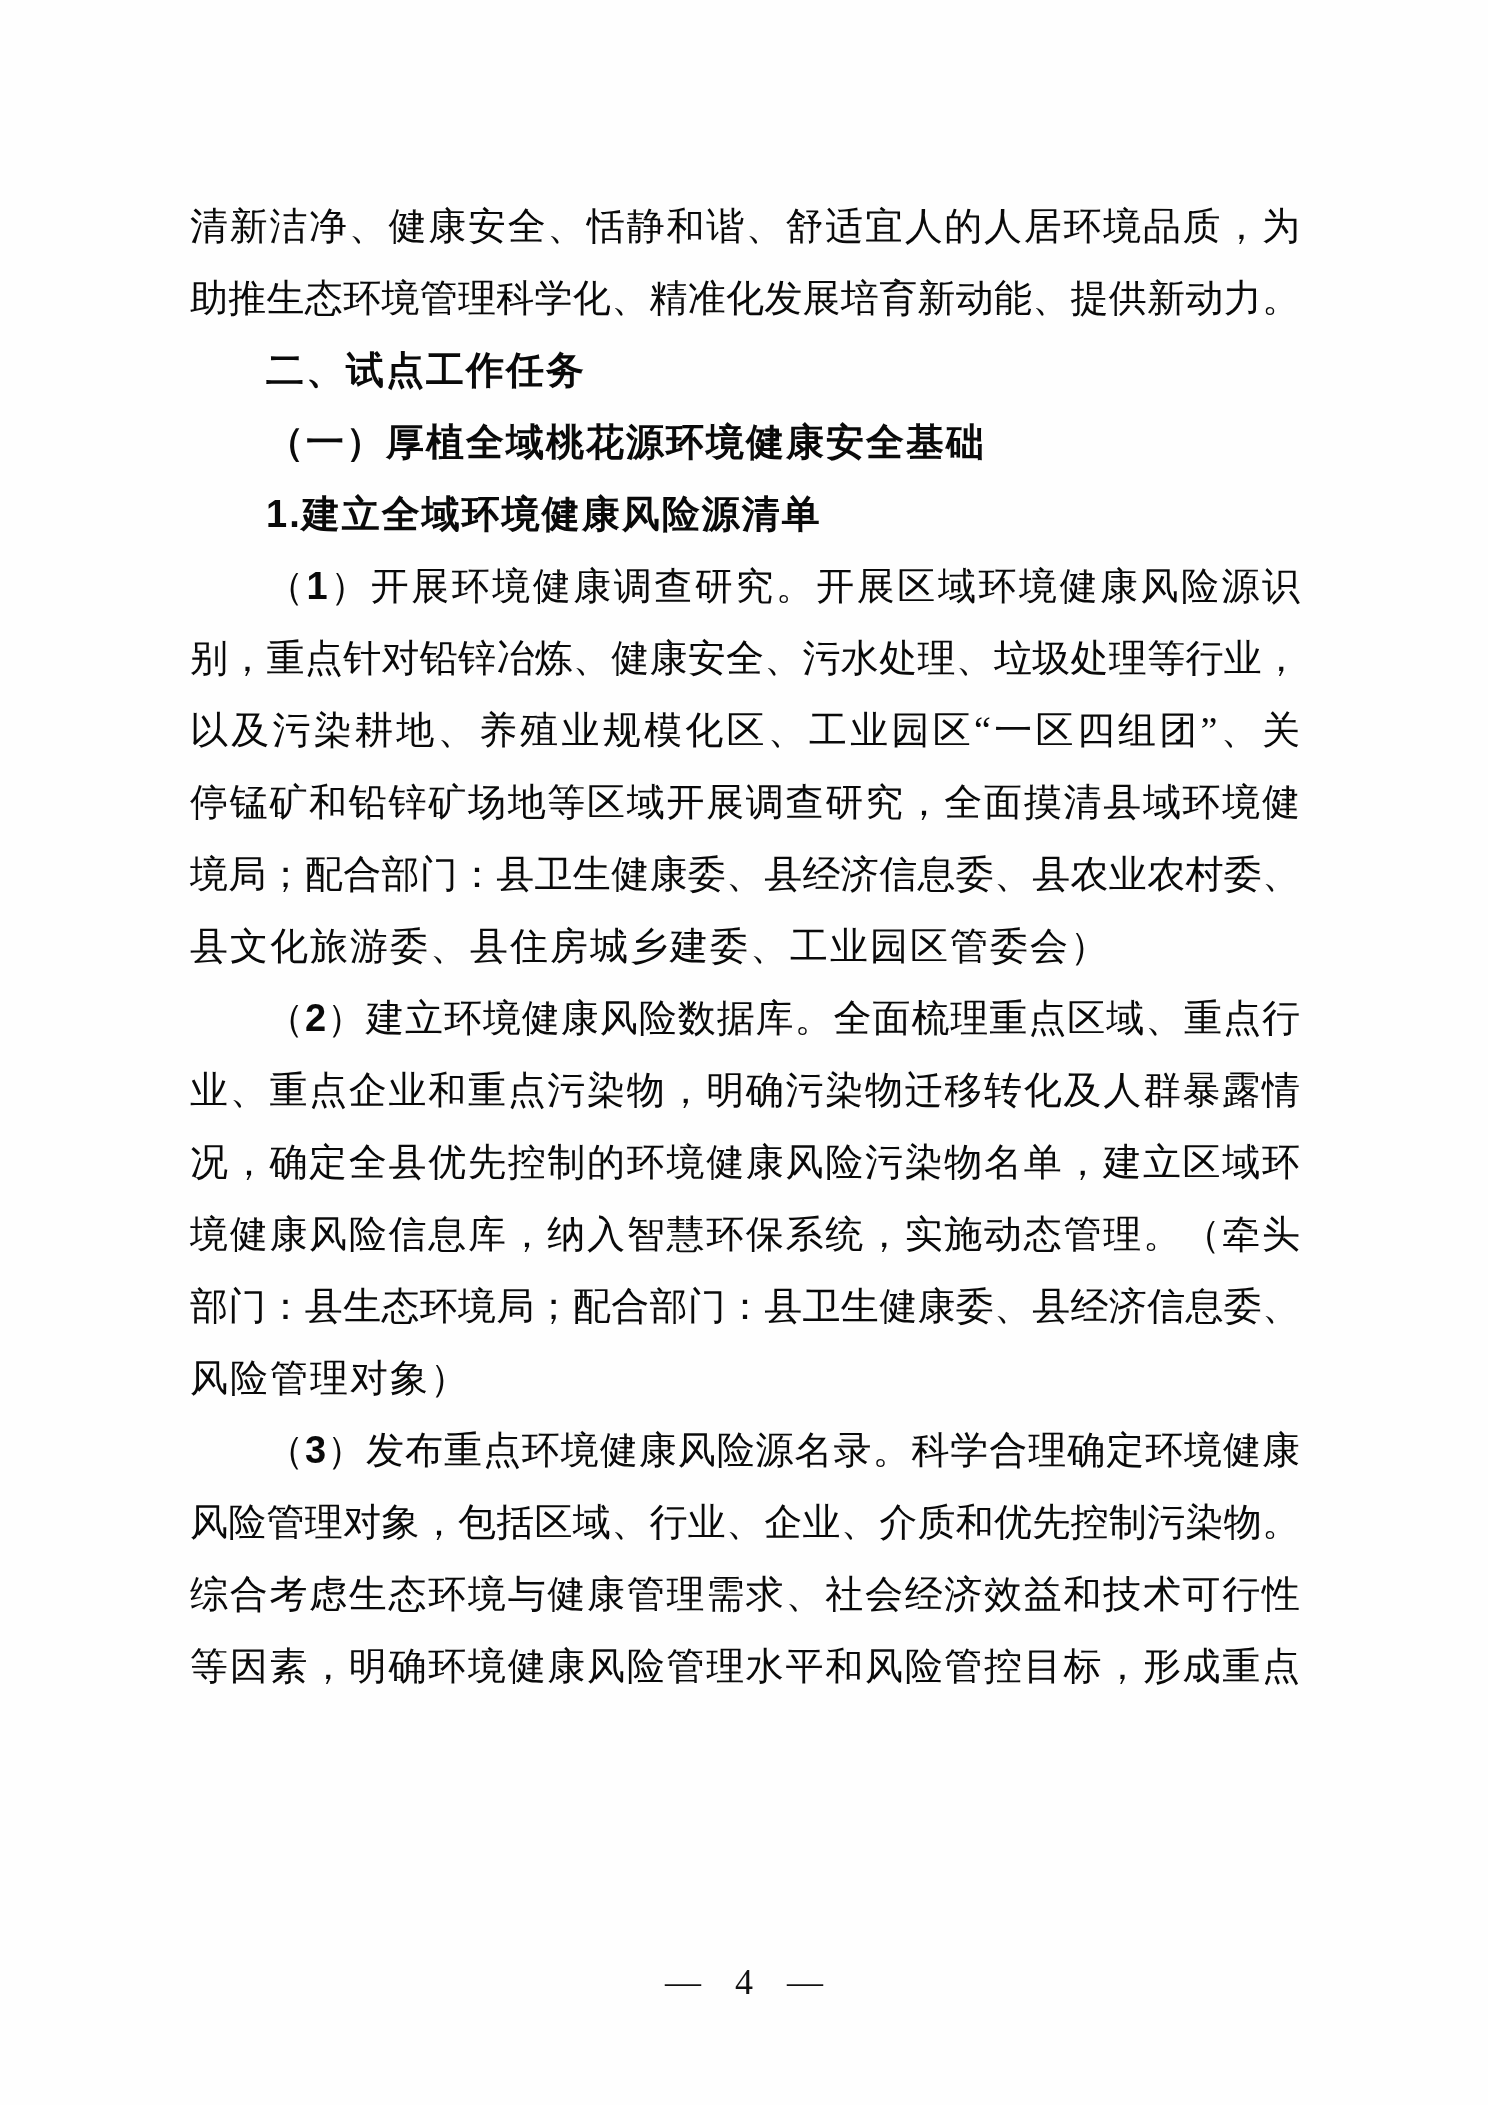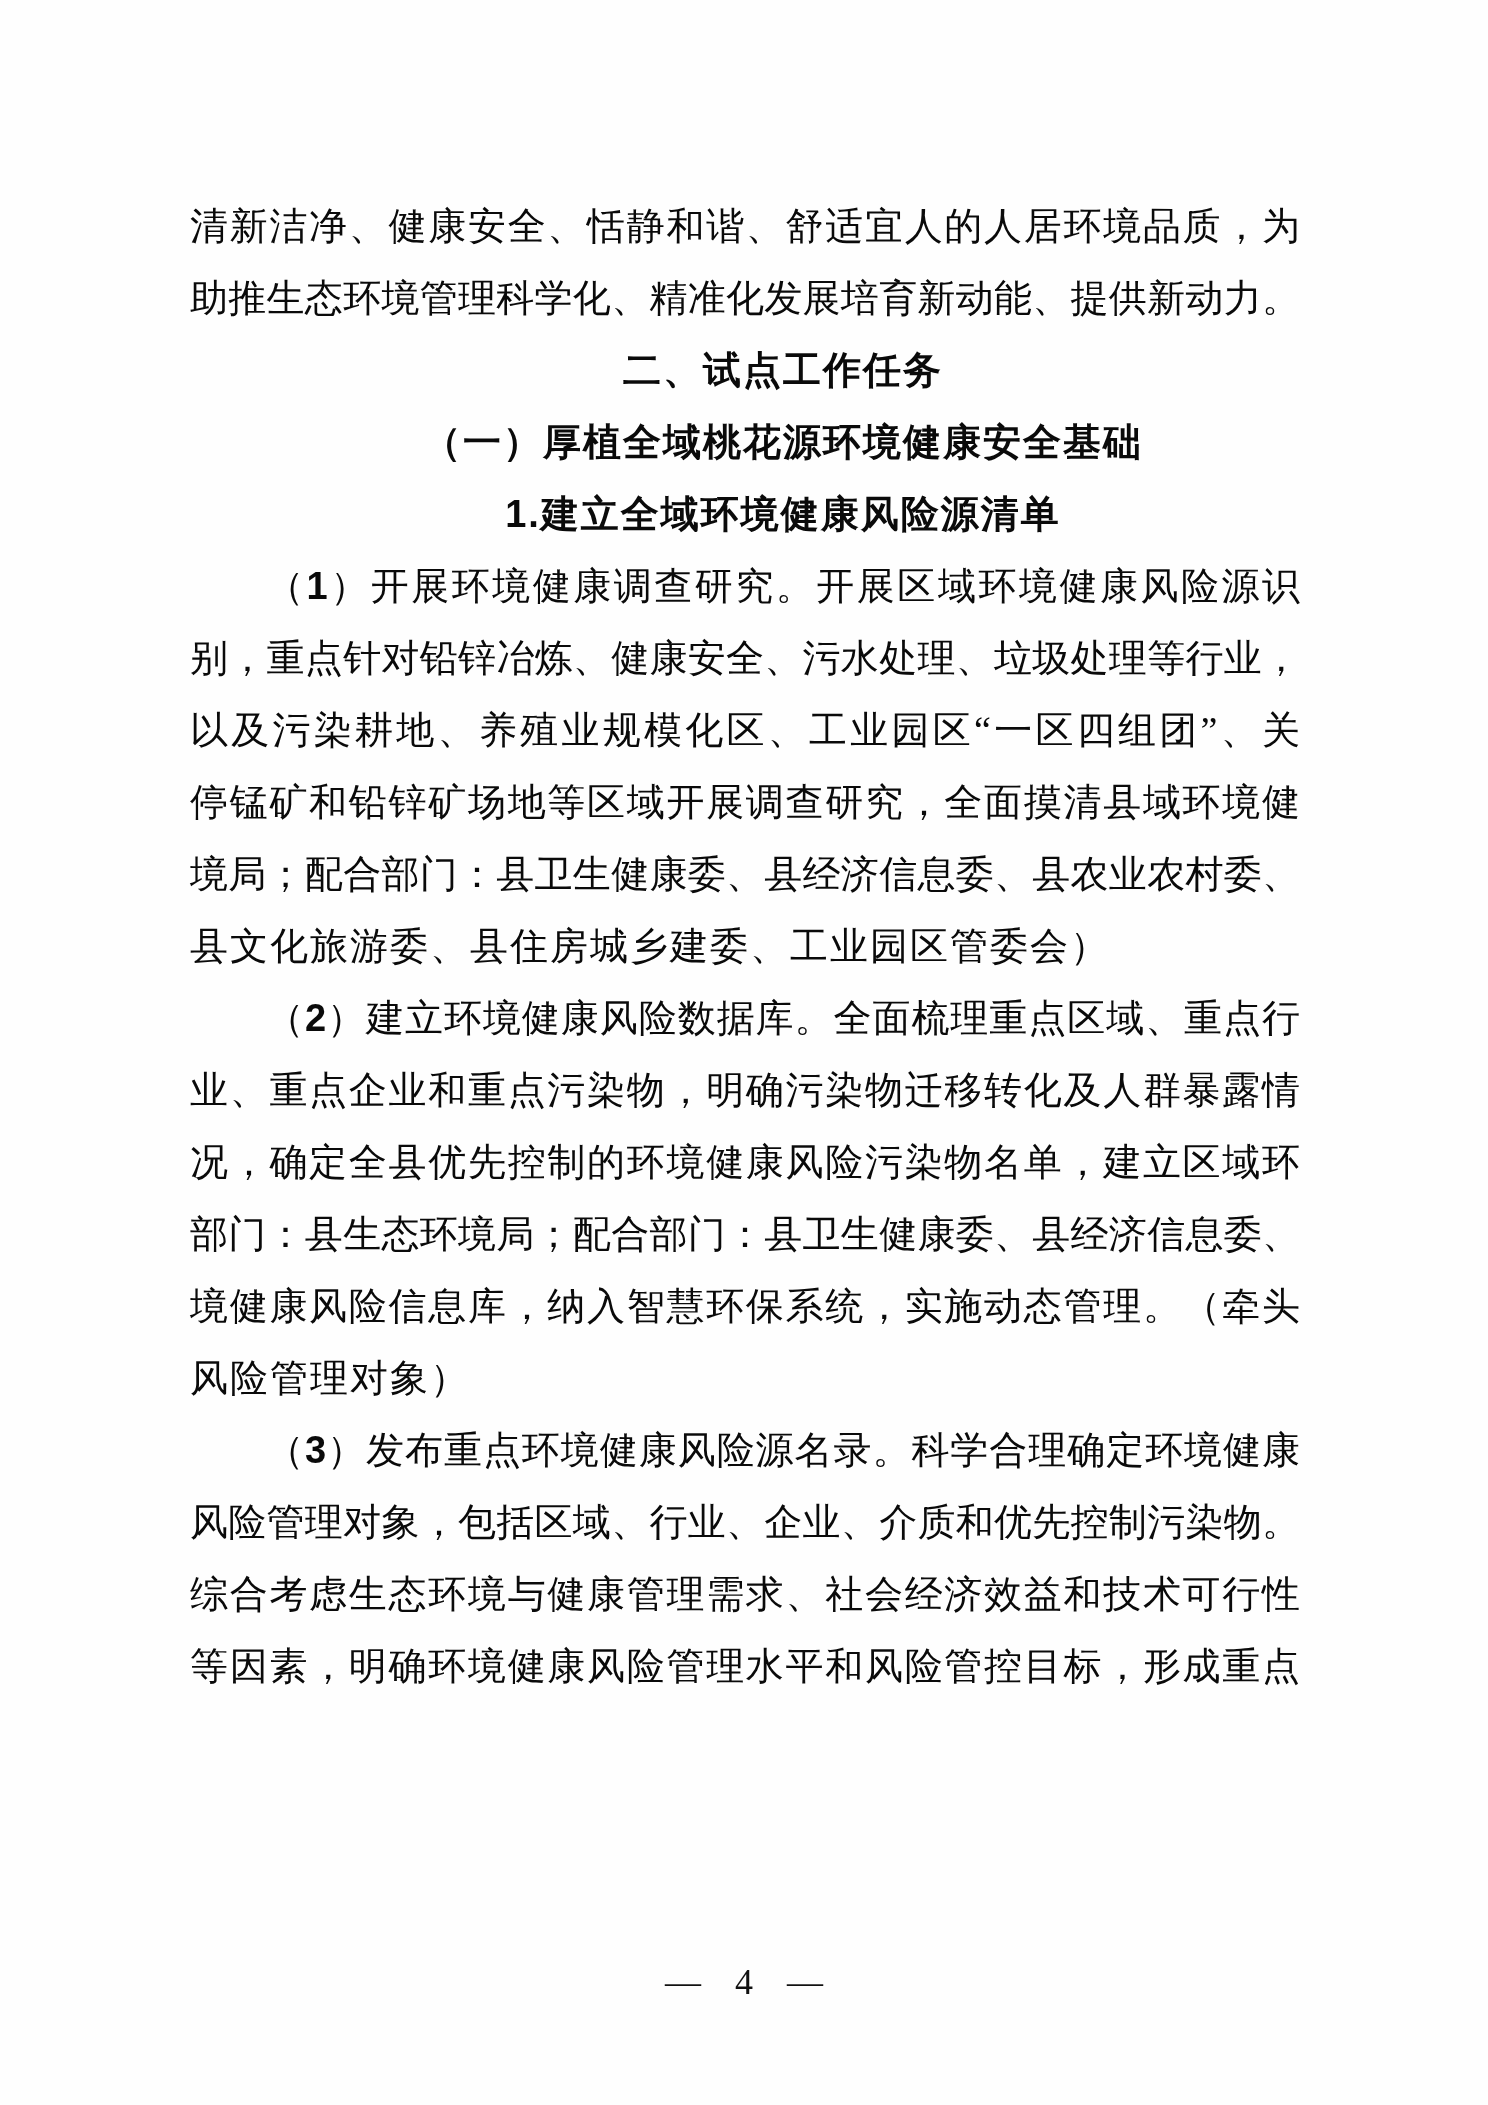--- a/index.html
+++ b/index.html
@@ -36,21 +36,20 @@
   .loose{
     letter-spacing:2px;
   }
   .indent{
     text-indent:76px;
   }
   
   .h{
     font-family:"Liberation Sans","DejaVu Sans",sans-serif;
     font-weight:700;
-    text-align:center;
   }
   
   .digits{
     font-family:"Liberation Sans","DejaVu Sans",sans-serif;
     font-weight:700;
   }
   .footer{
     position:absolute;
     top:1952px;
     left:0;
@@ -75,22 +74,22 @@
     <div class="line h loose indent"><span class="digits">1</span>.建立全域环境健康风险源清单</div>
     <div class="line fill indent">（<span class="digits">1</span>）开展环境健康调查研究。开展区域环境健康风险源识</div>
     <div class="line fill">别，重点针对铅锌冶炼、健康安全、污水处理、垃圾处理等行业，</div>
     <div class="line fill">以及污染耕地、养殖业规模化区、工业园区“一区四组团”、关</div>
     <div class="line fill">停锰矿和铅锌矿场地等区域开展调查研究，全面摸清县域环境健</div>
     <div class="line fill">境局；配合部门：县卫生健康委、县经济信息委、县农业农村委、</div>
     <div class="line loose">县文化旅游委、县住房城乡建委、工业园区管委会）</div>
     <div class="line fill indent">（<span class="digits">2</span>）建立环境健康风险数据库。全面梳理重点区域、重点行</div>
     <div class="line fill">业、重点企业和重点污染物，明确污染物迁移转化及人群暴露情</div>
     <div class="line fill">况，确定全县优先控制的环境健康风险污染物名单，建立区域环</div>
+    <div class="line fill">境健康风险信息库，纳入智慧环保系统，实施动态管理。（牵头</div>
     <div class="line fill">部门：县生态环境局；配合部门：县卫生健康委、县经济信息委、</div>
-    <div class="line fill">境健康风险信息库，纳入智慧环保系统，实施动态管理。（牵头</div>
     <div class="line loose">风险管理对象）</div>
     <div class="line fill indent">（<span class="digits">3</span>）发布重点环境健康风险源名录。科学合理确定环境健康</div>
     <div class="line fill">风险管理对象，包括区域、行业、企业、介质和优先控制污染物。</div>
     <div class="line fill">综合考虑生态环境与健康管理需求、社会经济效益和技术可行性</div>
     <div class="line fill">等因素，明确环境健康风险管理水平和风险管控目标，形成重点</div>
   </div>
 
   <div class="footer">
     <span class="dash">—</span><span class="num">4</span><span class="dash">—</span>
   </div>

